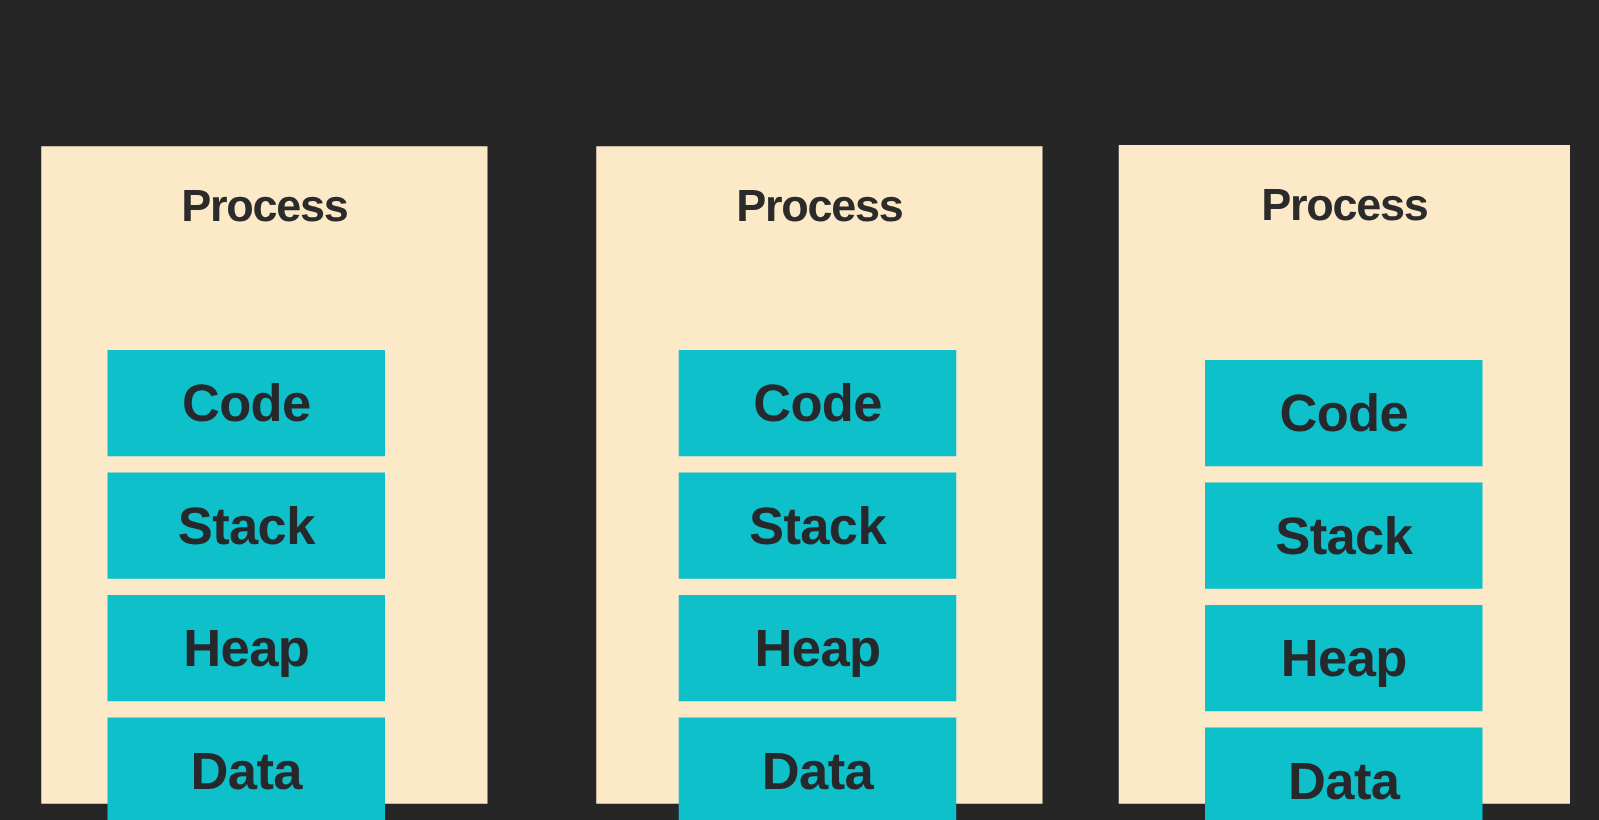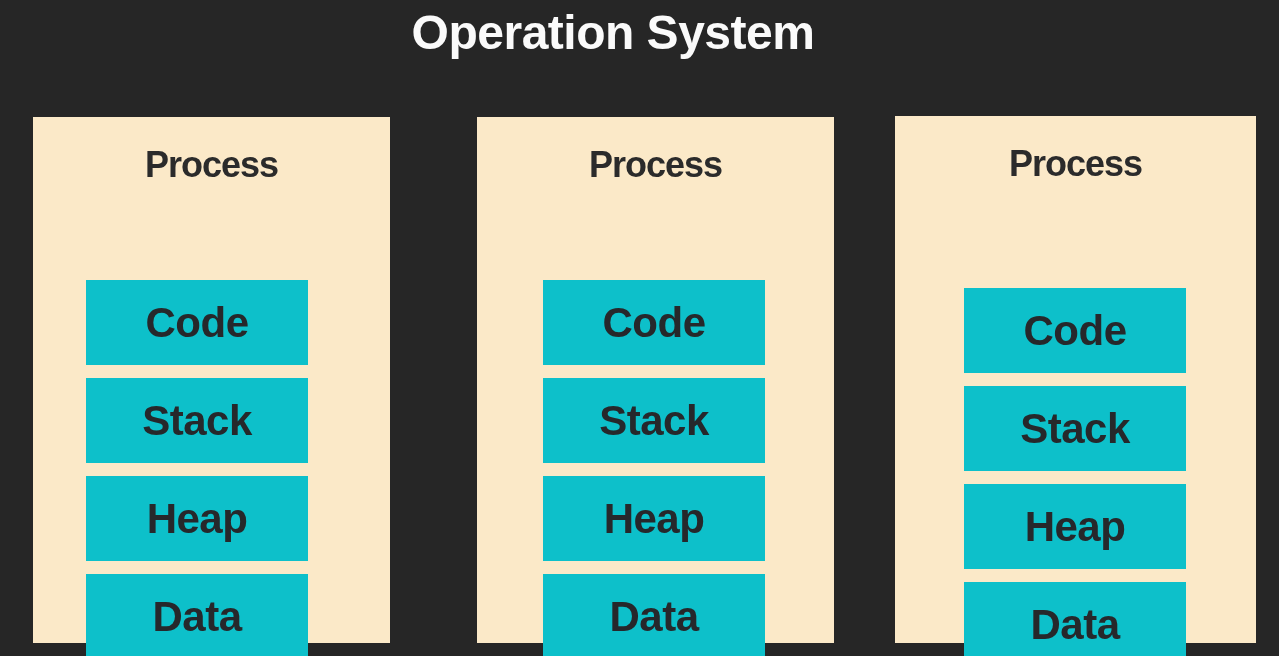--- a/index.html
+++ b/index.html
@@ -69,21 +69,20 @@
     font-size: 42px;
     font-weight: bold;
     letter-spacing: -0.5px;
   }
 </style>
 </head>
 <body>
 
 <div class="canvas">
 
-  <div class="os-title">Operation System</div>
 
   <div class="card card-1">
     <div class="card-title">Process</div>
     <div class="blocks">
       <div class="block">Code</div>
       <div class="block">Stack</div>
       <div class="block">Heap</div>
       <div class="block">Data</div>
     </div>
   </div>

